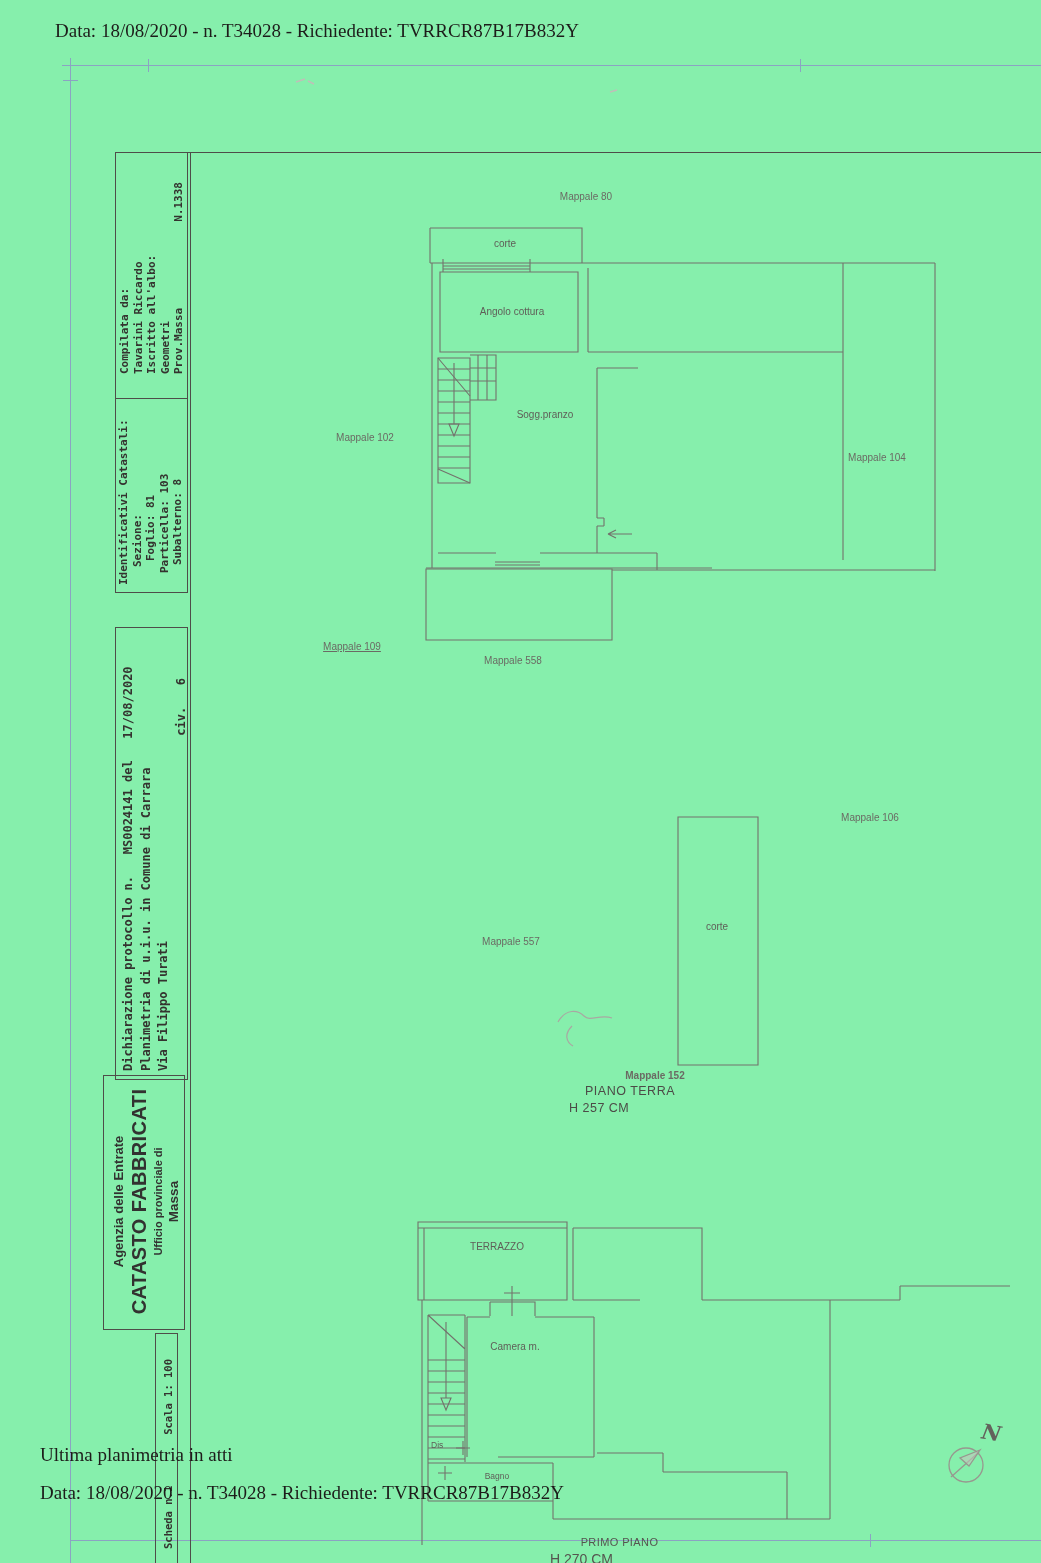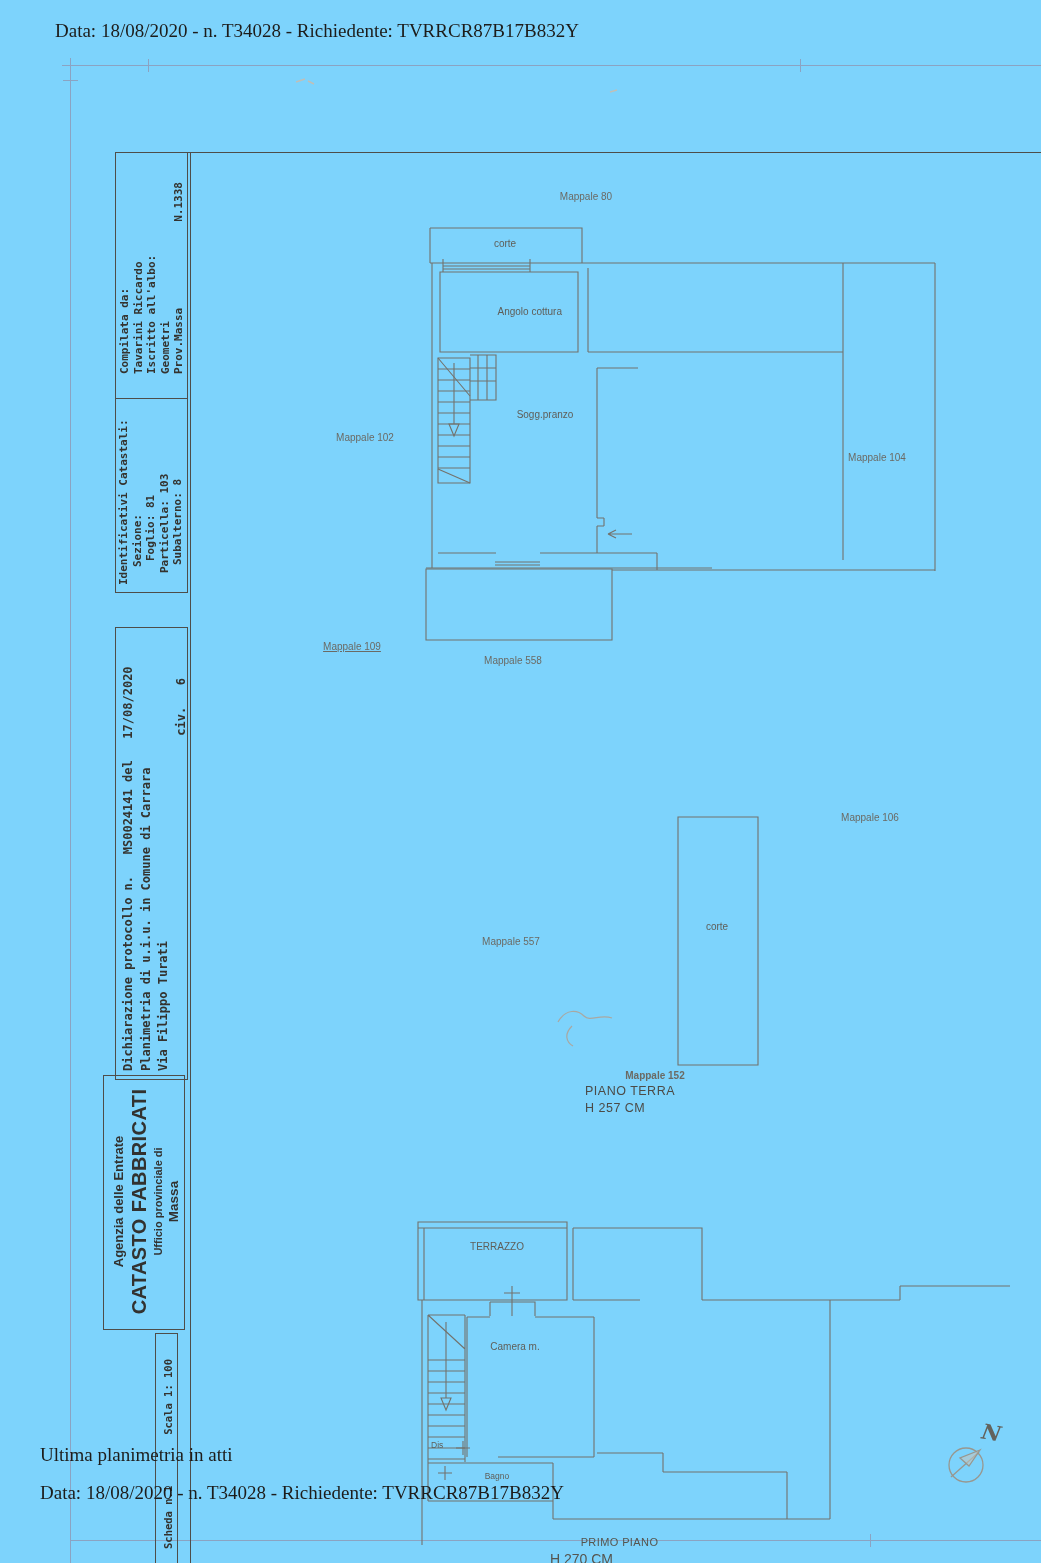--- a/index.html
+++ b/index.html
@@ -1,16 +1,16 @@
 <!DOCTYPE html>
 <html><head>
 <meta charset="utf-8">
 <style>
   html,body{margin:0;padding:0;background:#e8e8e6;}
-  #page{position:relative;width:1041px;height:1563px;background:#7dd3fc;overflow:hidden;
+  #page{position:relative;width:1041px;height:1563px;background:#86efac;overflow:hidden;
         font-family:"Liberation Sans",sans-serif;}
   .abs{position:absolute;}
   .ser{font-family:"Liberation Serif",serif;font-size:19px;color:#1d1c1a;white-space:pre;}
   .mono{font-family:"DejaVu Sans Mono",monospace;font-weight:700;color:#34332f;white-space:pre;}
   .lbl{font-family:"Liberation Sans",sans-serif;font-size:10px;color:#5f5e58;white-space:nowrap;}
   .map{color:#6b6a64;}
   .ctr{text-align:center;}
   .blue{background:#8ba3c2;}
   .frame{border:1.3px solid #4e4d49;box-sizing:border-box;}
   .vbox{overflow:visible;}
@@ -156,32 +156,32 @@
 
     <g stroke="#98978f" stroke-width="1.3" fill="none">
       <circle cx="966" cy="1465" r="17"></circle>
       <path d="M951,1477 L979,1452"></path>
       <path d="M980,1450 L960,1458 L969,1466 Z" fill="#c6c5bd" fill-opacity="0.55"></path>
     </g>
   </svg>
 
   <div class="abs lbl map ctr" style="left:546px;top:191px;width:80px;">Mappale 80</div>
   <div class="abs lbl ctr" style="left:480px;top:238px;width:50px;">corte</div>
-  <div class="abs lbl ctr" style="left:462px;top:306px;width:100px;text-align:right;">Angolo cottura</div>
+  <div class="abs lbl ctr" style="left:462px;top:306px;width:100px;">Angolo cottura</div>
   <div class="abs lbl map ctr" style="left:325px;top:432px;width:80px;">Mappale 102</div>
   <div class="abs lbl ctr" style="left:505px;top:409px;width:80px;">Sogg.pranzo</div>
   <div class="abs lbl map ctr" style="left:837px;top:452px;width:80px;">Mappale 104</div>
   <div class="abs lbl map ctr" style="left:312px;top:641px;width:80px;text-decoration:underline;">Mappale 109</div>
   <div class="abs lbl map ctr" style="left:473px;top:655px;width:80px;">Mappale 558</div>
   <div class="abs lbl map ctr" style="left:830px;top:812px;width:80px;text-align:center;">Mappale 106</div>
   <div class="abs lbl map ctr" style="left:471px;top:936px;width:80px;">Mappale 557</div>
   <div class="abs lbl ctr" style="left:692px;top:921px;width:50px;">corte</div>
   <div class="abs lbl map ctr" style="left:615px;top:1070px;width:80px;font-weight:bold;">Mappale 152</div>
   <div class="abs" style="left:585px;top:1084px;font-size:12.5px;letter-spacing:.5px;color:#4c4b47;">PIANO TERRA</div>
-  <div class="abs" style="left:585px;top:1101px;font-size:12.5px;letter-spacing:.5px;color:#4c4b47;">H 257 CM</div>
+  <div class="abs" style="left:569px;top:1101px;font-size:12.5px;letter-spacing:.5px;color:#4c4b47;">H 257 CM</div>
 
   <div class="abs lbl ctr" style="left:457px;top:1241px;width:80px;text-align:center;">TERRAZZO</div>
   <div class="abs lbl ctr" style="left:475px;top:1341px;width:80px;">Camera m.</div>
   <div class="abs lbl" style="left:431px;top:1440px;font-size:8.5px;">Dis</div>
   <div class="abs lbl ctr" style="left:477px;top:1471px;width:40px;font-size:8.5px;">Bagno</div>
   <div class="abs lbl ctr" style="left:572px;top:1536px;width:95px;font-size:11px;letter-spacing:.4px;color:#55554f;">PRIMO PIANO</div>
   <div class="abs lbl ctr" style="left:550px;top:1551px;width:60px;font-size:14px;color:#55554f;">H 270 CM</div>
 
   <div class="abs" style="left:982px;top:1420px;font-family:'DejaVu Serif',serif;font-style:italic;font-weight:bold;font-size:21px;color:#63625c;transform:rotate(10deg);">N</div>
 

